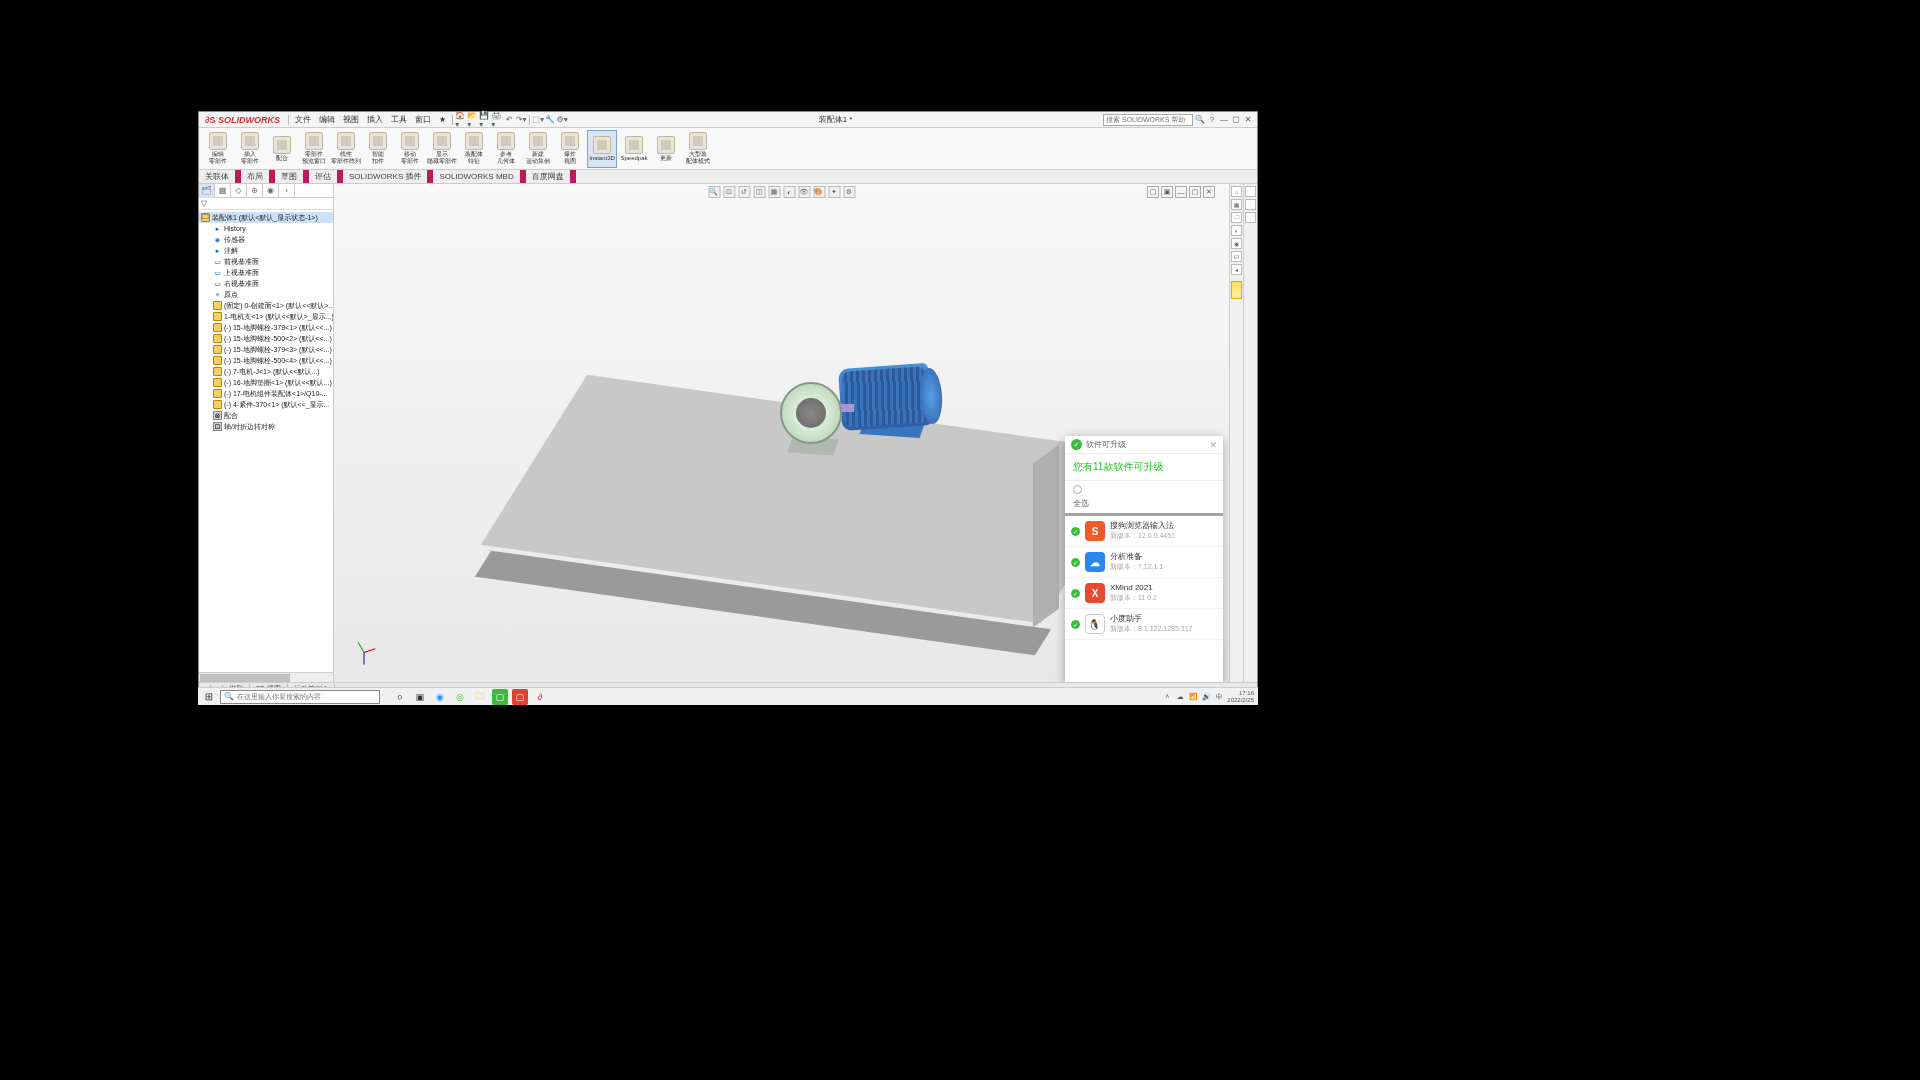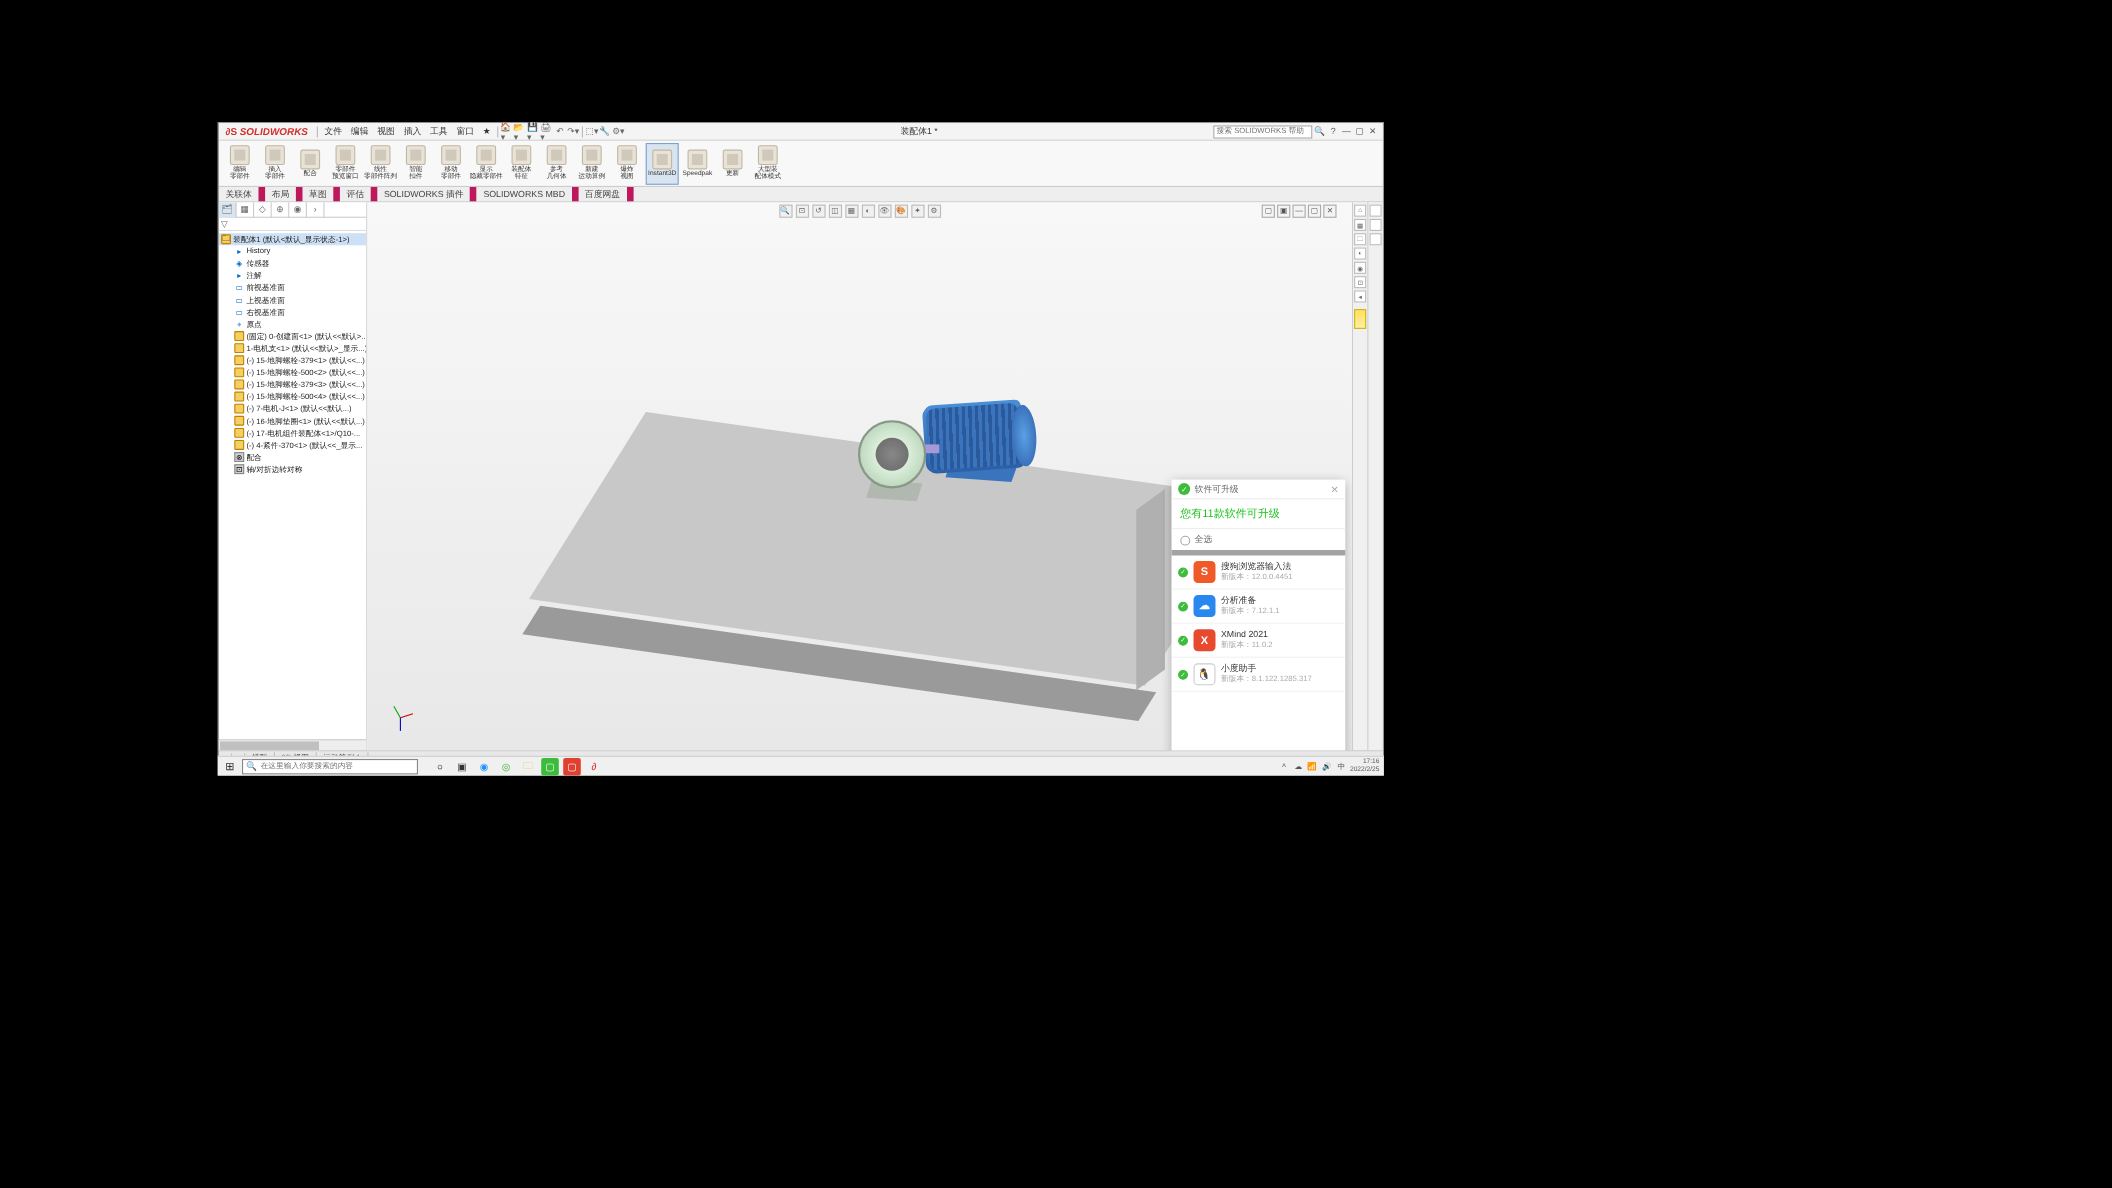--- a/index.html
+++ b/index.html
@@ -85,21 +85,21 @@
   .statusbar { height: 10px; background: #f4f4f4; border-top: 1px solid #ccc; display: flex; align-items: center; font-size: 7px; color: #555; padding: 0 4px; }
   .statusbar .spacer { flex: 1; }
   .statusbar .sitem { padding: 0 4px; }
   
   .popup { position: absolute; right: 6px; top: 252px; width: 158px; height: 310px; background: #fff; box-shadow: 0 2px 10px rgba(0,0,0,0.3); display: flex; flex-direction: column; font-size: 9px; }
   .popup .p-head { height: 18px; display: flex; align-items: center; padding: 0 6px; border-bottom: 1px solid #eee; }
   .popup .p-head .p-icon { width: 11px; height: 11px; background: #3dbb3d; border-radius: 50%; display: flex; align-items: center; justify-content: center; color: #fff; font-size: 7px; margin-right: 4px; }
   .popup .p-head .p-title { color: #666; font-size: 8px; }
   .popup .p-head .p-close { margin-left: auto; color: #aaa; cursor: default; font-size: 9px; }
   .popup .p-notice { padding: 6px 8px; color: #1dc11d; font-size: 10px; border-bottom: 1px solid #eee; }
-  .popup .p-all { padding: 4px 8px; display: flex; align-items: flex-end; gap: 4px; font-size: 8px; color: #666; border-bottom: 5px solid #a3a3a3; }
+  .popup .p-all { padding: 4px 8px; display: flex; align-items: flex-start; gap: 4px; font-size: 8px; color: #666; border-bottom: 3px solid #a3a3a3; flex-direction: column; }
   .popup .p-all .chk { width: 9px; height: 9px; border: 1px solid #aaa; border-radius: 50%; }
   .popup .p-list { flex: 1; overflow: hidden; }
   .popup .p-item { display: flex; align-items: center; padding: 5px 6px; border-bottom: 1px solid #f2f2f2; gap: 5px; }
   .popup .p-item .p-chk { width: 9px; height: 9px; border: 1px solid #3dbb3d; border-radius: 50%; background: #3dbb3d; display: flex; align-items: center; justify-content: center; color: #fff; font-size: 6px; }
   .popup .p-item .p-appicon { width: 20px; height: 20px; border-radius: 4px; flex-shrink: 0; display: flex; align-items: center; justify-content: center; color: #fff; font-size: 10px; font-weight: bold; }
   .popup .p-item .p-info { flex: 1; display: flex; flex-direction: column; line-height: 10px; }
   .popup .p-item .p-name { color: #333; font-size: 8px; }
   .popup .p-item .p-ver { color: #aaa; font-size: 7px; }
   
   .taskbar { position: absolute; left: 198px; bottom: 375px; width: 1060px; height: 18px; background: #f0f0f0; border-top: 1px solid #ccc; display: flex; align-items: center; font-size: 8px; }

